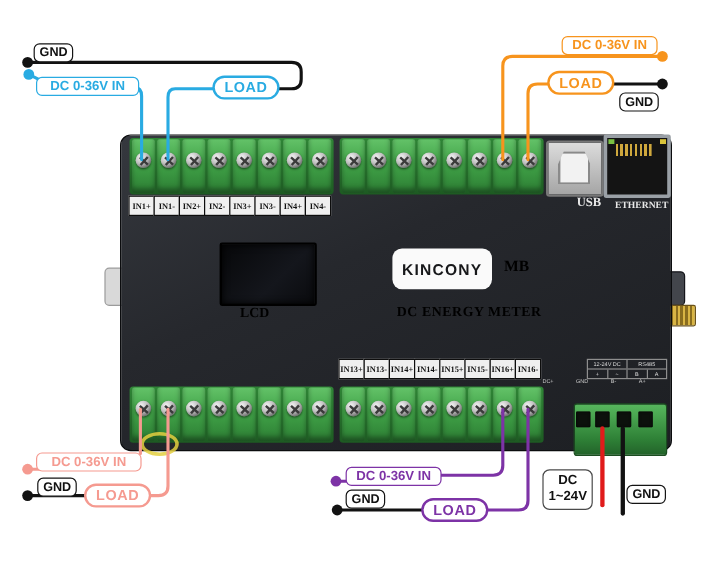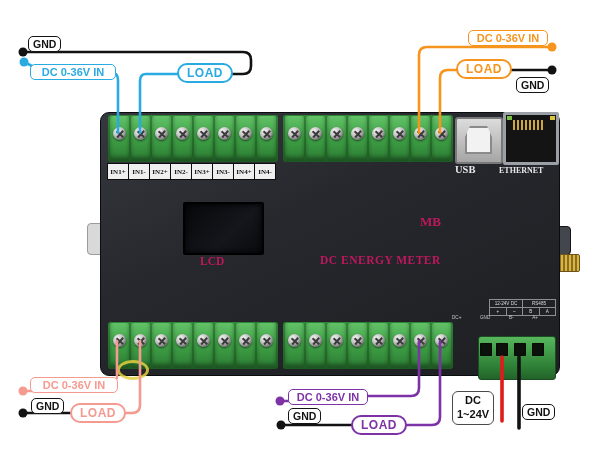--- a/index.html
+++ b/index.html
@@ -27,29 +27,29 @@
          box-shadow:0 1px 2px rgba(0,0,0,.55);}
   .screw::before,.screw::after{content:"";position:absolute;left:50%;top:50%;width:9px;height:1.6px;
          background:#3b3b3b;transform:translate(-50%,-50%) rotate(42deg);}
   .screw::after{transform:translate(-50%,-50%) rotate(-48deg);}
   
   .lrow{position:absolute;width:168px;height:17px;display:flex;z-index:2;}
   .lcell{flex:1;margin-left:-1px;background:#efefef;border:1px solid #0d0d0d;
          display:flex;align-items:center;justify-content:center;
          font:bold 7px "Liberation Serif",serif;color:#111;white-space:nowrap;}
   .port-word{position:absolute;z-index:2;color:#e8e8e8;font-family:"Liberation Serif",serif;
-         font-weight:bold;text-align:left;}
+         font-weight:bold;text-align:right;}
   
   .lcd{position:absolute;left:183px;top:202px;width:77px;height:49px;z-index:2;
        background:linear-gradient(135deg,#07080a,#14161c 60%,#0a0b0e);border:2px solid #000;
        border-radius:2px;box-shadow:inset 0 0 6px #000;}
   .logo{position:absolute;left:327px;top:207px;width:83px;height:34px;background:#fafafa;
         border-radius:8px;display:flex;align-items:center;justify-content:center;z-index:2;
         font:bold 13px "Liberation Sans",sans-serif;letter-spacing:1px;color:#17181a;}
-  .serif-txt{position:absolute;z-index:2;color:#be185d;font-family:"Liberation Serif",serif;
+  .serif-txt{position:absolute;z-index:2;color:#000000;font-family:"Liberation Serif",serif;
         font-weight:bold;}
   
   .usb-port{position:absolute;left:455px;top:117px;width:44px;height:43px;z-index:2;
         background:linear-gradient(#dcdcdc,#a5a5a5);border:2px solid #787878;border-radius:3px;}
   .usb-inner{position:absolute;left:8px;top:7px;width:23px;height:24px;background:#f2f2f2;
         border:2px solid #8a8a8a;clip-path:polygon(0 38%,18% 0,82% 0,100% 38%,100% 100%,0 100%);}
   .eth-port{position:absolute;left:503px;top:112px;width:50px;height:47px;z-index:2;
         background:#141414;border:3px solid #9aa0a6;border-radius:2px;}
   .eth-pins{position:absolute;left:7px;top:5px;width:30px;height:10px;
         background:repeating-linear-gradient(90deg,#cfa83d 0 2px,#141414 2px 4px);}
@@ -177,23 +177,34 @@
       <div class="lcell">IN3+</div>
       <div class="lcell">IN3-</div>
       <div class="lcell">IN4+</div>
       <div class="lcell">IN4-</div>
     </div>
   <div class="port-word" style="left:455px;top:164px;width:46px;font-size:10.5px">USB</div>
   <div class="port-word" style="left:499px;top:166px;width:58px;font-size:8px">ETHERNET</div>
 
   <div class="lcd"></div>
   <div class="serif-txt" style="left:200px;top:255px;font-size:11.5px">LCD</div>
+  <div class="logo">KINCONY</div>
   <div class="serif-txt" style="left:420px;top:214px;font-size:13px">MB</div>
-  <div class="serif-txt" style="left:320px;top:254px;width:142px;text-align:left;font-size:11.5px;letter-spacing:.5px">DC ENERGY METER</div>
-
+  <div class="serif-txt" style="left:320px;top:254px;width:142px;text-align:center;font-size:11.5px;letter-spacing:.5px">DC ENERGY METER</div>
+
+  <div class="lrow" style="left:283px;top:299px">
+      <div class="lcell">IN13+</div>
+      <div class="lcell">IN13-</div>
+      <div class="lcell">IN14+</div>
+      <div class="lcell">IN14-</div>
+      <div class="lcell">IN15+</div>
+      <div class="lcell">IN15-</div>
+      <div class="lcell">IN16+</div>
+      <div class="lcell">IN16-</div>
+    </div>
 
   <div class="ptable">
     <div class="r">
       <div class="c">12-24V DC</div>
       <div class="c">RS485</div>
     </div>
     <div class="r">
         <div class="c">+</div>
         <div class="c">~</div>
         <div class="c">B</div>

